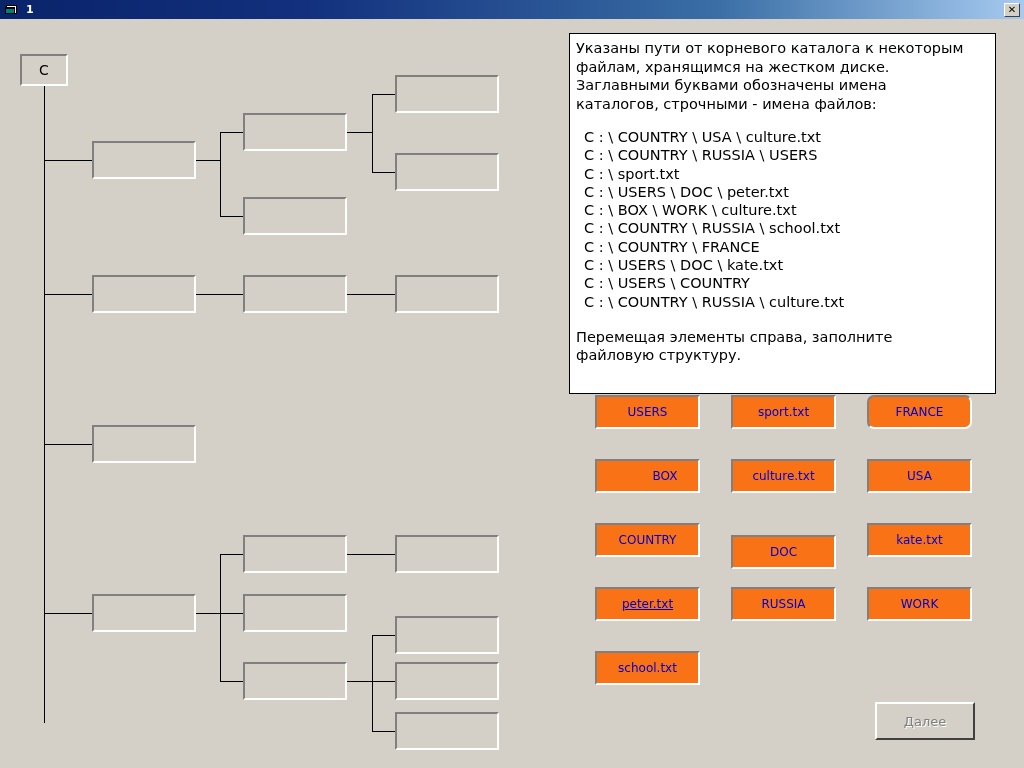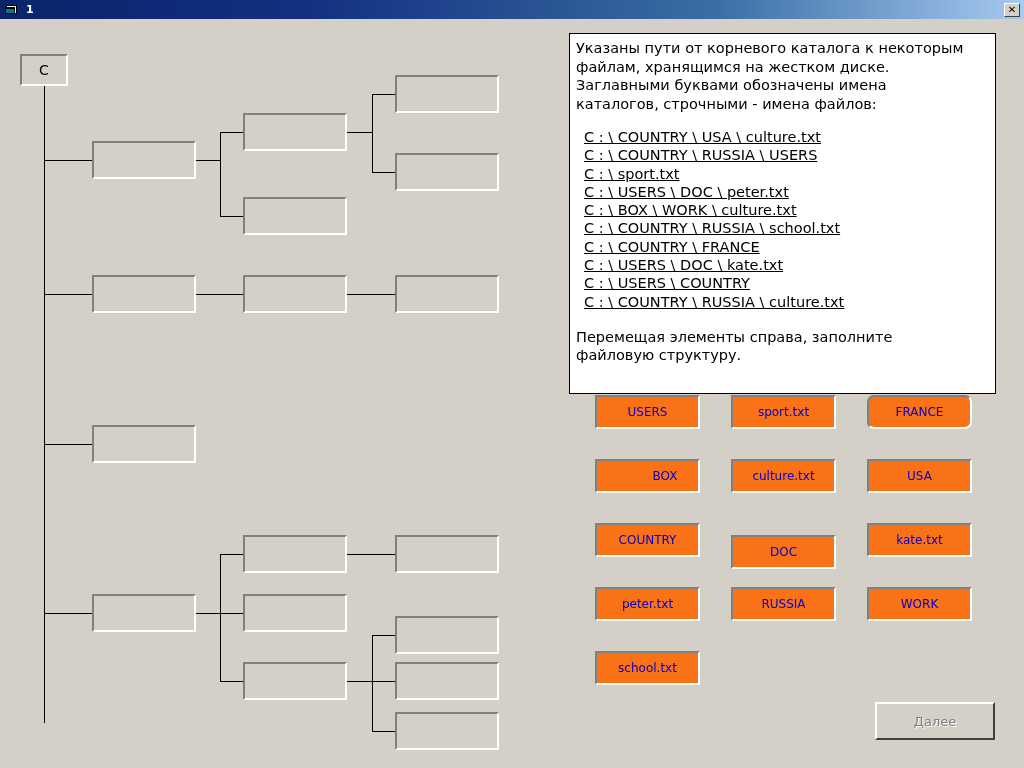--- a/index.html
+++ b/index.html
@@ -143,21 +143,21 @@
     white-space: pre-wrap;
   }
   #info-panel .paths {
     margin-top: 15px;
     padding-left: 8px;
     font-family: "DejaVu Sans", sans-serif;
     font-size: 14.5px;
     color: #000;
     line-height: 18.3px;
   }
-  #info-panel .paths div { white-space: pre; text-decoration: underline; }
+  #info-panel .paths div { white-space: pre; }
   #info-panel .outro {
     margin-top: 17px;
     font-family: "DejaVu Sans", sans-serif;
     font-size: 14.5px;
     color: #000;
     line-height: 18.5px;
     white-space: pre-wrap;
   }
 
   
@@ -183,21 +183,21 @@
     align-items: center;
     justify-content: center;
     cursor: move;
     user-select: none;
   }
 
   
   #next-btn {
     position: absolute;
     left: 875px; top: 683px;
-    width: 120px; height: 38px;
+    width: 100px; height: 38px;
     background: #d4d0c8;
     border-top: 2px solid #ffffff;
     border-left: 2px solid #ffffff;
     border-right: 2px solid #404040;
     border-bottom: 2px solid #404040;
     box-sizing: border-box;
     font-family: "DejaVu Sans", sans-serif;
     font-size: 13px;
     color: #808080;
     text-shadow: 1px 1px 0 #ffffff;
@@ -296,21 +296,21 @@
     <div id="items">
         <div class="item-btn" style="left: 0px; top: 0px;">USERS</div>
         <div class="item-btn" style="left: 136px; top: 0px;">sport.txt</div>
         <div class="item-btn" style="left: 272px; top: 0px; border-radius: 7px;">FRANCE</div>
         <div class="item-btn" style="left: 0px; top: 64px; padding-left: 35px;">BOX</div>
         <div class="item-btn" style="left: 136px; top: 64px;">culture.txt</div>
         <div class="item-btn" style="left: 272px; top: 64px;">USA</div>
         <div class="item-btn" style="left: 0px; top: 128px;">COUNTRY</div>
         <div class="item-btn" style="left: 136px; top: 140px;">DOC</div>
         <div class="item-btn" style="left: 272px; top: 128px;">kate.txt</div>
-        <div class="item-btn" style="left: 0px; top: 192px;">peter.txt</div>
+        <div class="item-btn" style="left: 0px; top: 192px; text-decoration: underline;">peter.txt</div>
         <div class="item-btn" style="left: 136px; top: 192px;">RUSSIA</div>
         <div class="item-btn" style="left: 272px; top: 192px;">WORK</div>
         <div class="item-btn" style="left: 0px; top: 256px;">school.txt</div>
       </div>
 
     <div id="next-btn">Далее</div>
 
   </div>
 </div>
 

